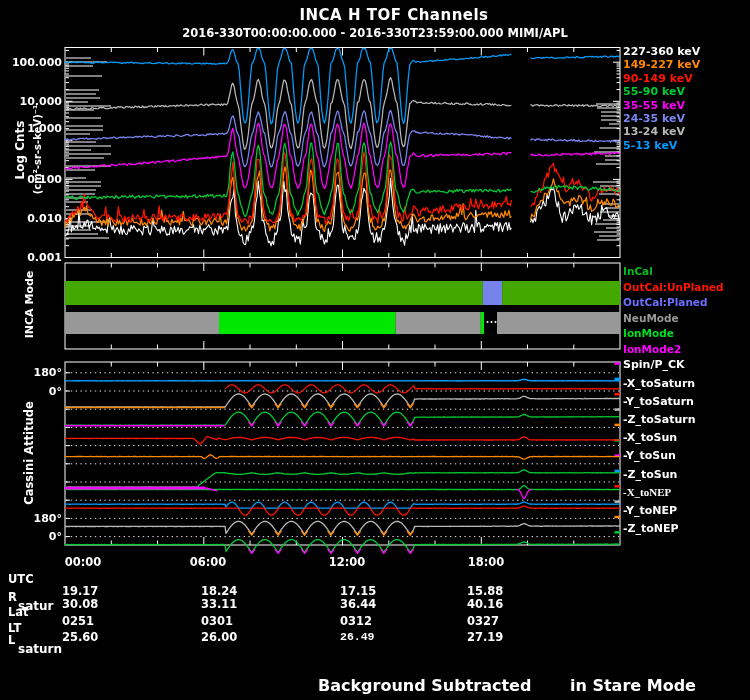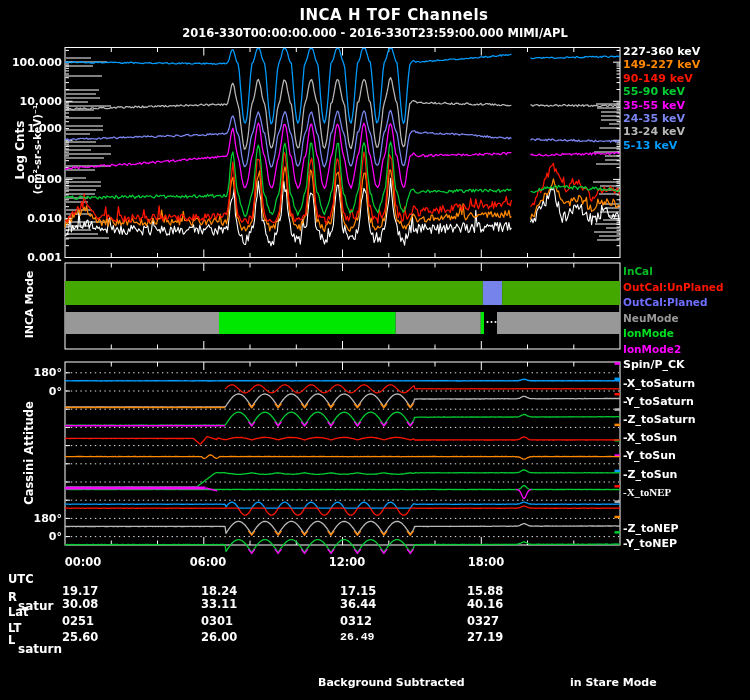--- a/index.html
+++ b/index.html
@@ -9,21 +9,21 @@
   .abs{position:absolute;white-space:nowrap;}
   .title{left:0;right:0;top:6px;text-align:center;font-size:15px;letter-spacing:0.5px;padding-left:38px;}
   .subtitle{left:0;right:0;top:26px;text-align:center;font-size:11.5px;}
   .vlab{transform:rotate(-90deg);width:220px;text-align:center;font-size:11px;}
   .rlab{left:0;width:62px;text-align:right;font-size:11px;}
   .legend-item{font-size:11px;line-height:13.4px;}
   .mode-item{font-size:10.5px;line-height:15.6px;}
   .att-item{font-size:11px;}
   .val{font-size:11.5px;}
   .sub{font-size:12px;}
-  .foot{font-size:11px;}
+  .foot{font-size:16px;}
 </style>
 </head>
 <body>
 
 <div class="canvas">
   <svg id="plot" width="750" height="700">
       <rect x="65" y="47.5" width="555" height="210" fill="none" stroke="#fff" stroke-width="1"></rect>
       <rect x="65" y="263" width="555" height="86" fill="none" stroke="#fff" stroke-width="1"></rect>
       <rect x="65" y="362" width="555" height="183" fill="none" stroke="#fff" stroke-width="1"></rect>
       <path d="M111.3 47.5v4.5M111.3 257.5v-4.5M157.5 47.5v4.5M157.5 257.5v-4.5M203.8 47.5v8M203.8 257.5v-8M250.0 47.5v4.5M250.0 257.5v-4.5M296.3 47.5v4.5M296.3 257.5v-4.5M342.5 47.5v8M342.5 257.5v-8M388.8 47.5v4.5M388.8 257.5v-4.5M435.0 47.5v4.5M435.0 257.5v-4.5M481.3 47.5v8M481.3 257.5v-8M527.5 47.5v4.5M527.5 257.5v-4.5M573.8 47.5v4.5M573.8 257.5v-4.5M111.3 263v4.5M111.3 349v-4.5M157.5 263v4.5M157.5 349v-4.5M203.8 263v8M203.8 349v-8M250.0 263v4.5M250.0 349v-4.5M296.3 263v4.5M296.3 349v-4.5M342.5 263v8M342.5 349v-8M388.8 263v4.5M388.8 349v-4.5M435.0 263v4.5M435.0 349v-4.5M481.3 263v8M481.3 349v-8M527.5 263v4.5M527.5 349v-4.5M573.8 263v4.5M573.8 349v-4.5M111.3 362v4.5M111.3 545v-4.5M157.5 362v4.5M157.5 545v-4.5M203.8 362v8M203.8 545v-8M250.0 362v4.5M250.0 545v-4.5M296.3 362v4.5M296.3 545v-4.5M342.5 362v8M342.5 545v-8M388.8 362v4.5M388.8 545v-4.5M435.0 362v4.5M435.0 545v-4.5M481.3 362v8M481.3 545v-8M527.5 362v4.5M527.5 545v-4.5M573.8 362v4.5M573.8 545v-4.5" stroke="#fff" stroke-width="1" fill="none"></path>
@@ -145,21 +145,21 @@
     </div>
   <div id="att-labels">
       <div class="abs att-item" style="left:623px;top:358.3px;">Spin/P_CK</div>
       <div class="abs att-item" style="left:623px;top:376.5px;">-X_toSaturn</div>
       <div class="abs att-item" style="left:623px;top:394.7px;">-Y_toSaturn</div>
       <div class="abs att-item" style="left:623px;top:412.9px;">-Z_toSaturn</div>
       <div class="abs att-item" style="left:623px;top:431.1px;">-X_toSun</div>
       <div class="abs att-item" style="left:623px;top:449.3px;">-Y_toSun</div>
       <div class="abs att-item" style="left:623px;top:467.5px;">-Z_toSun</div>
       <div class="abs att-item" style="left:623px;top:485.7px;font-family:Liberation Serif, serif;">-X_toNEP</div>
-      <div class="abs att-item" style="left:623px;top:503.9px;margin-top:33px;">-Y_toNEP</div>
+      <div class="abs att-item" style="left:623px;top:503.9px;">-Y_toNEP</div>
       <div class="abs att-item" style="left:623px;top:522.1px;">-Z_toNEP</div>
     </div>
   <div id="att-yticks">
       <div class="abs rlab" style="top:366.3px;">180°</div>
       <div class="abs rlab" style="top:384.5px;">0°</div>
       <div class="abs rlab" style="top:511.9px;">180°</div>
       <div class="abs rlab" style="top:530.1px;">0°</div>
     </div>
   <div id="utc-ticks">
       <div class="abs val" style="left:83px;top:555px;transform:translateX(-50%);">00:00</div>

